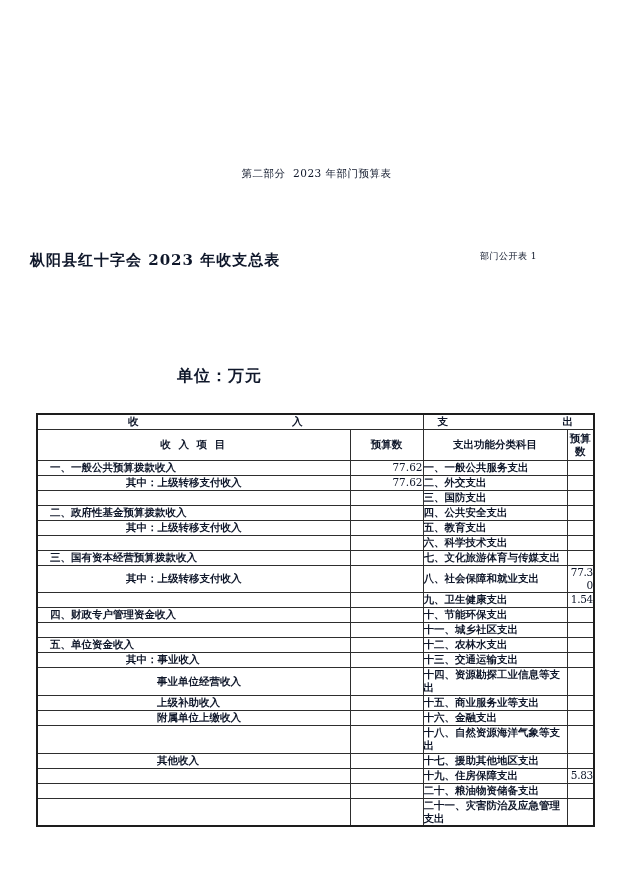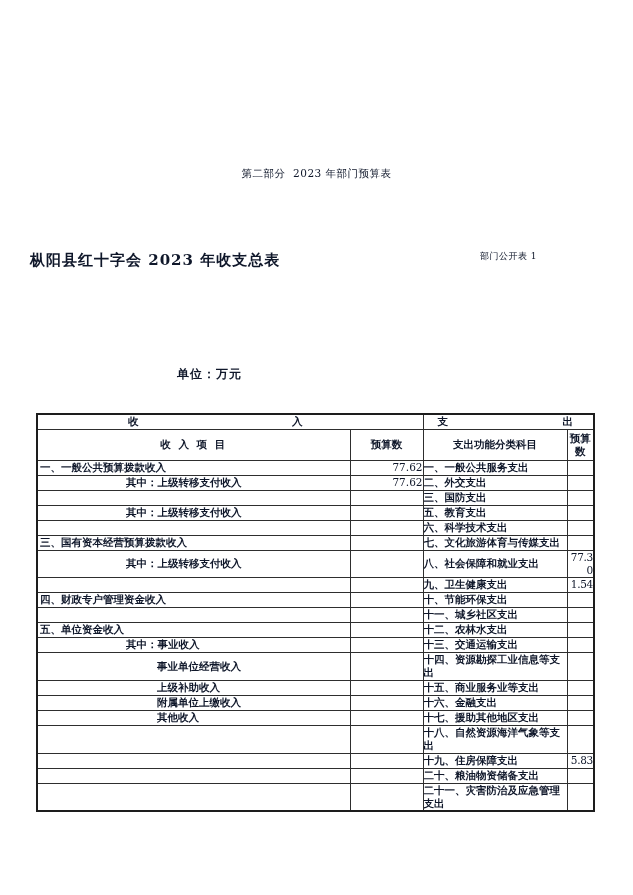--- a/index.html
+++ b/index.html
@@ -20,21 +20,21 @@
     position:absolute;top:226px;right:96px;
     font-size:9px;letter-spacing:0.5px;margin-top:24px;
   }
   .doc-title{
     position:absolute;top:251px;left:30px;width:603px;
     text-align:left;font-size:15px;font-weight:700;letter-spacing:1px;
     white-space:pre;
   }
   .unit-label{
     position:absolute;top:366px;left:177px;
-    font-size:12px;font-weight:700;letter-spacing:1px;
+    font-size:16px;font-weight:700;letter-spacing:1px;
   }
   table.budget{
     position:absolute;top:413px;left:36px;
     width:557px;
     border-collapse:collapse;
     table-layout:fixed;
     border:2px solid #1d1d1d;
   }
   table.budget td,table.budget th{
     border:1px solid #2e2e2e;
@@ -57,21 +57,21 @@
     font-weight:700;font-size:12px;
   }
   .group-head .spread{
     display:flex;justify-content:space-between;align-items:center;
   }
   .spread.income{padding:0 120px 0 90px;}
   .spread.expense{padding:0 20px 0 14px;}
   th.colhead{font-weight:700;text-align:center;font-size:11px;line-height:13px;}
   th.colhead.spaced{letter-spacing:2px;}
   td.ti{font-weight:700;text-align:left;}
-  td.ti.i0{padding-left:2px;}
+  td.ti.i0{padding-left:12px;}
   td.ti.i1{padding-left:88px;margin-top:20px;}
   td.ti.i2{padding-left:119px;}
   td.tv{font-weight:400;text-align:right;padding-right:2px;font-size:11px;font-family:"DejaVu Serif","Liberation Serif",serif;}
   td.te{font-weight:700;text-align:left;padding-left:2px;}
   td.tev{font-weight:400;text-align:right;padding-right:1px;font-size:9.5px;letter-spacing:-0.3px;}
 </style>
 </head>
 <body>
 
 <div id="page">
@@ -126,20 +126,26 @@
           <td class="te">二、外交支出</td>
           <td class="tev"></td>
         </tr>
         <tr class="drow">
           <td class="ti i0"></td>
           <td class="tv"></td>
           <td class="te">三、国防支出</td>
           <td class="tev"></td>
         </tr>
         <tr class="drow">
+          <td class="ti i0">二、政府性基金预算拨款收入</td>
+          <td class="tv"></td>
+          <td class="te">四、公共安全支出</td>
+          <td class="tev"></td>
+        </tr>
+        <tr class="drow">
           <td class="ti i1">其中：上级转移支付收入</td>
           <td class="tv"></td>
           <td class="te">五、教育支出</td>
           <td class="tev"></td>
         </tr>
         <tr class="drow">
           <td class="ti i0"></td>
           <td class="tv"></td>
           <td class="te">六、科学技术支出</td>
           <td class="tev"></td>
@@ -197,30 +203,30 @@
           <td class="tv"></td>
           <td class="te">十五、商业服务业等支出</td>
           <td class="tev"></td>
         </tr>
         <tr class="drow">
           <td class="ti i2">附属单位上缴收入</td>
           <td class="tv"></td>
           <td class="te">十六、金融支出</td>
           <td class="tev"></td>
         </tr>
+        <tr class="drow tall">
+          <td class="ti i0"></td>
+          <td class="tv"></td>
+          <td class="te">十八、自然资源海洋气象等支出</td>
+          <td class="tev"></td>
+        </tr>
         <tr class="drow">
           <td class="ti i2">其他收入</td>
           <td class="tv"></td>
           <td class="te">十七、援助其他地区支出</td>
-          <td class="tev"></td>
-        </tr>
-        <tr class="drow tall">
-          <td class="ti i0"></td>
-          <td class="tv"></td>
-          <td class="te">十八、自然资源海洋气象等支出</td>
           <td class="tev"></td>
         </tr>
         <tr class="drow">
           <td class="ti i0"></td>
           <td class="tv"></td>
           <td class="te">十九、住房保障支出</td>
           <td class="tev">5.83</td>
         </tr>
         <tr class="drow">
           <td class="ti i0"></td>

